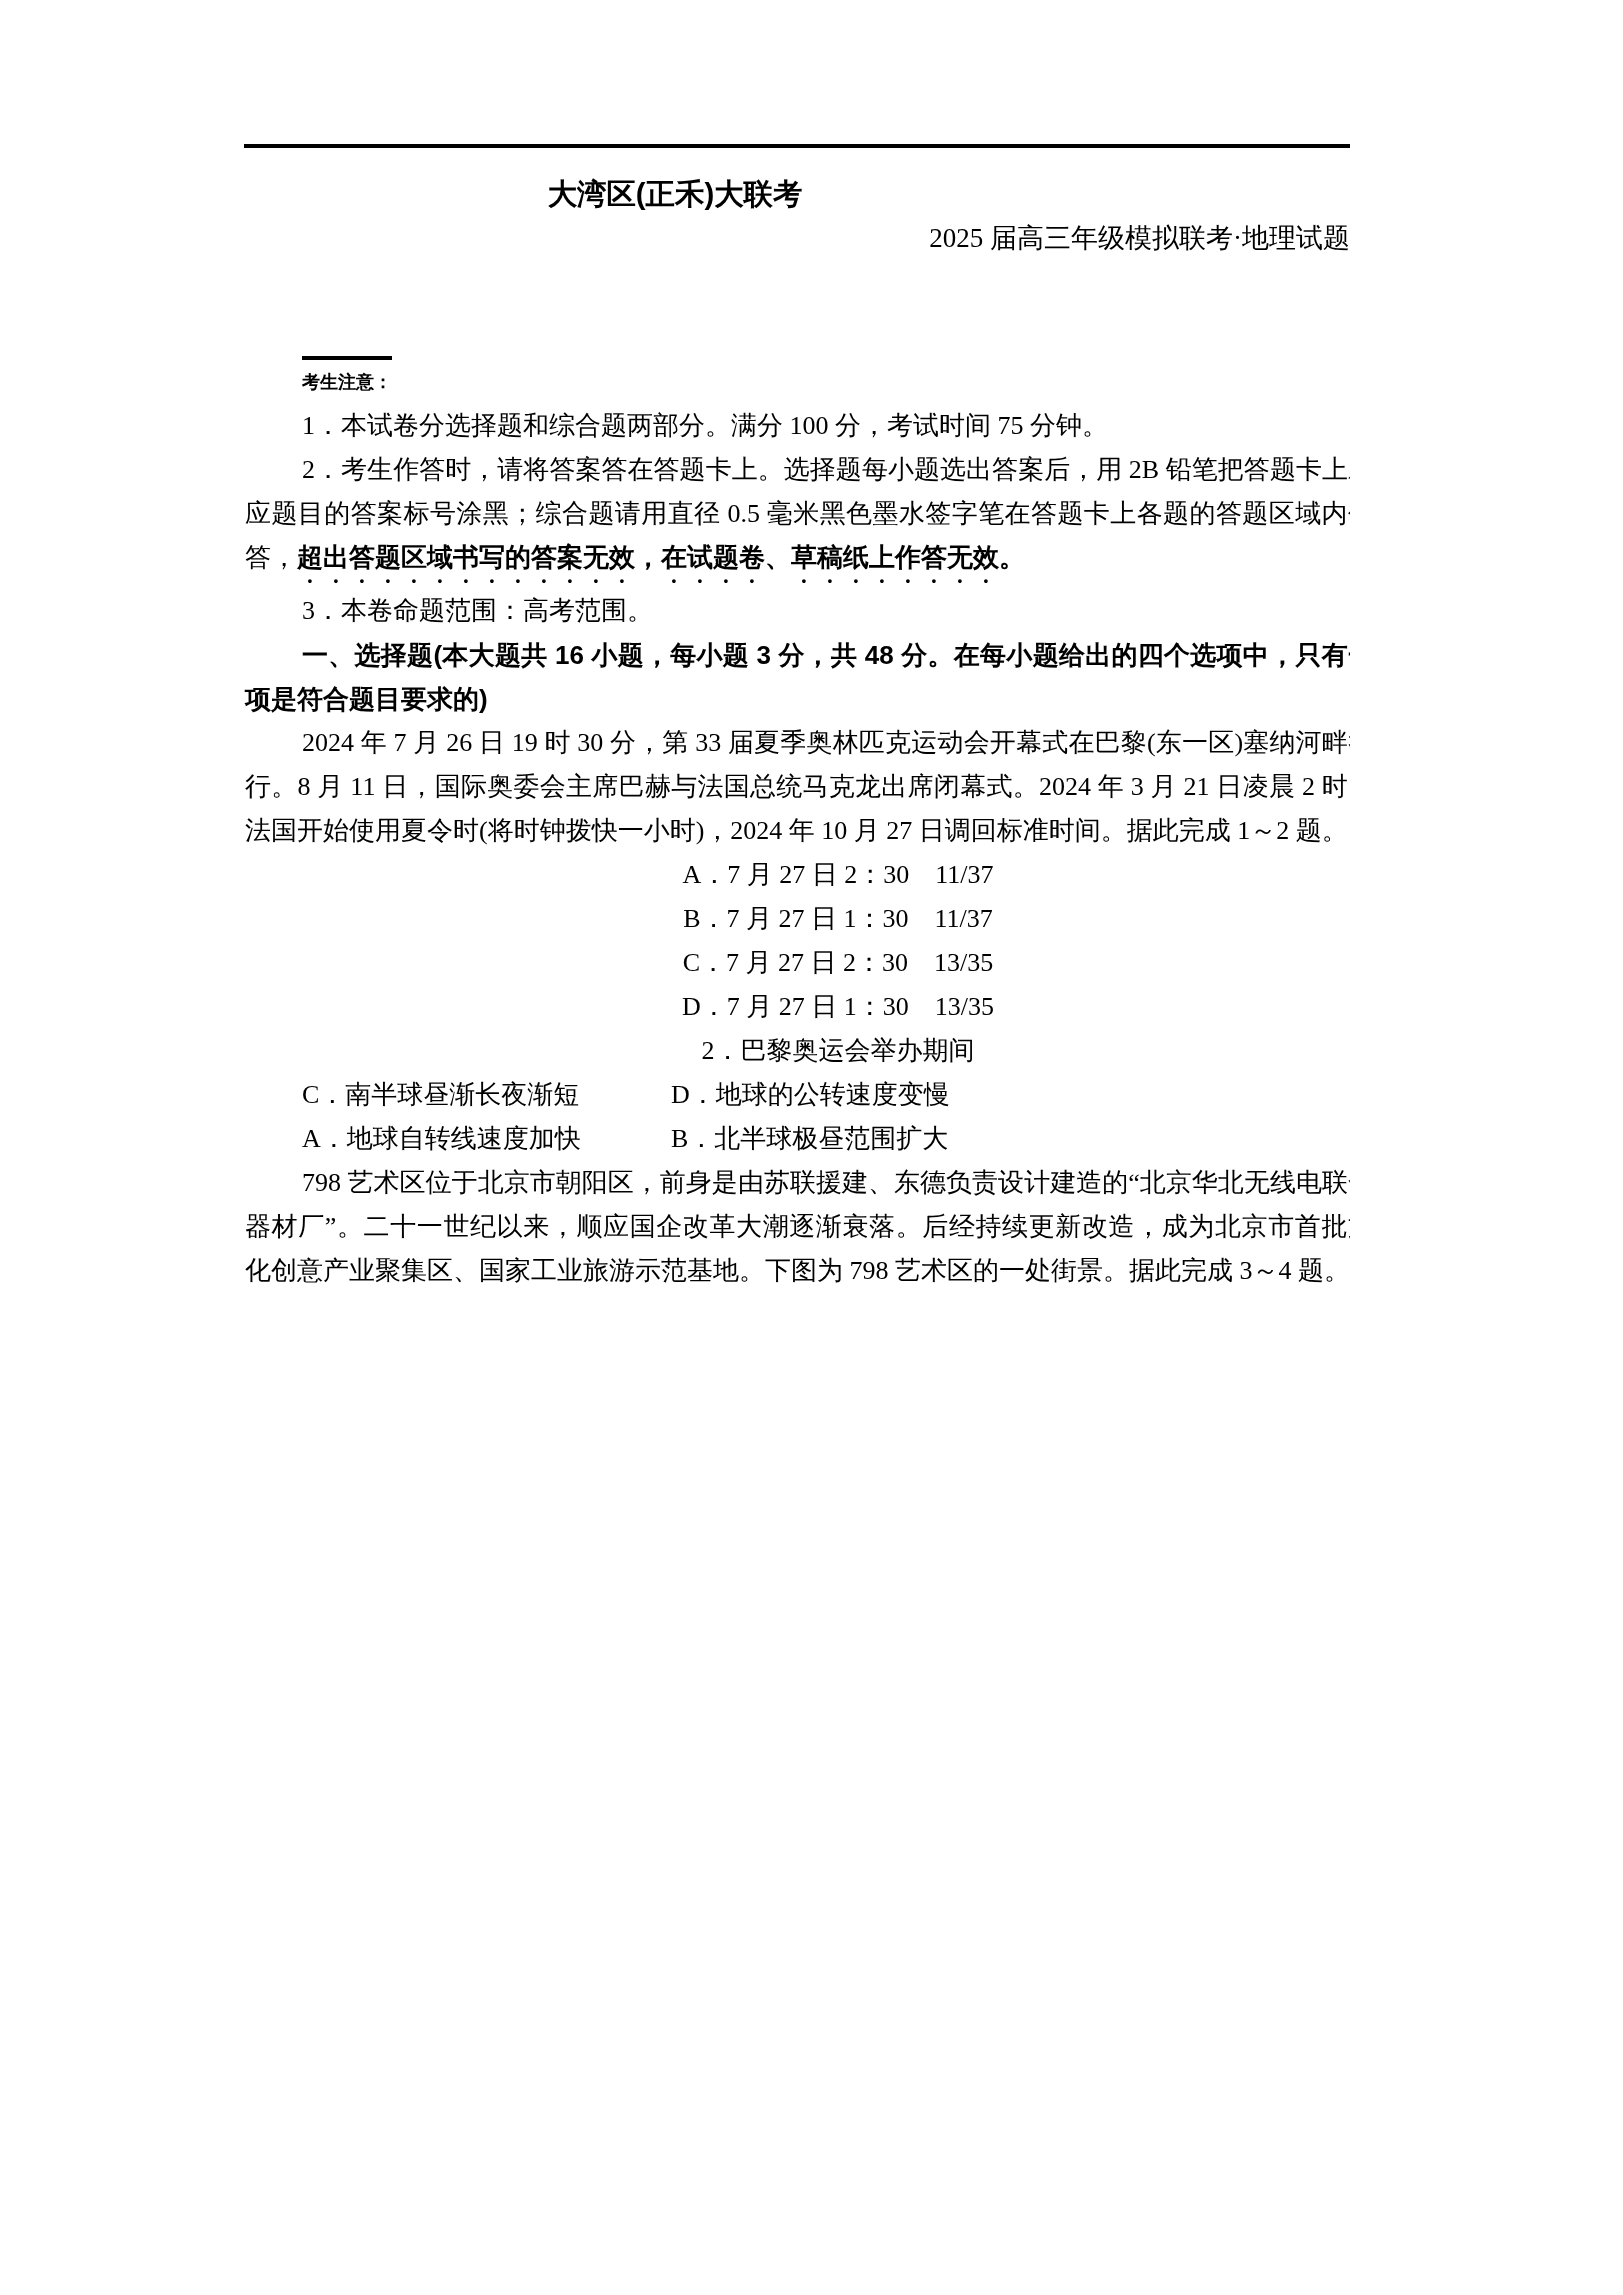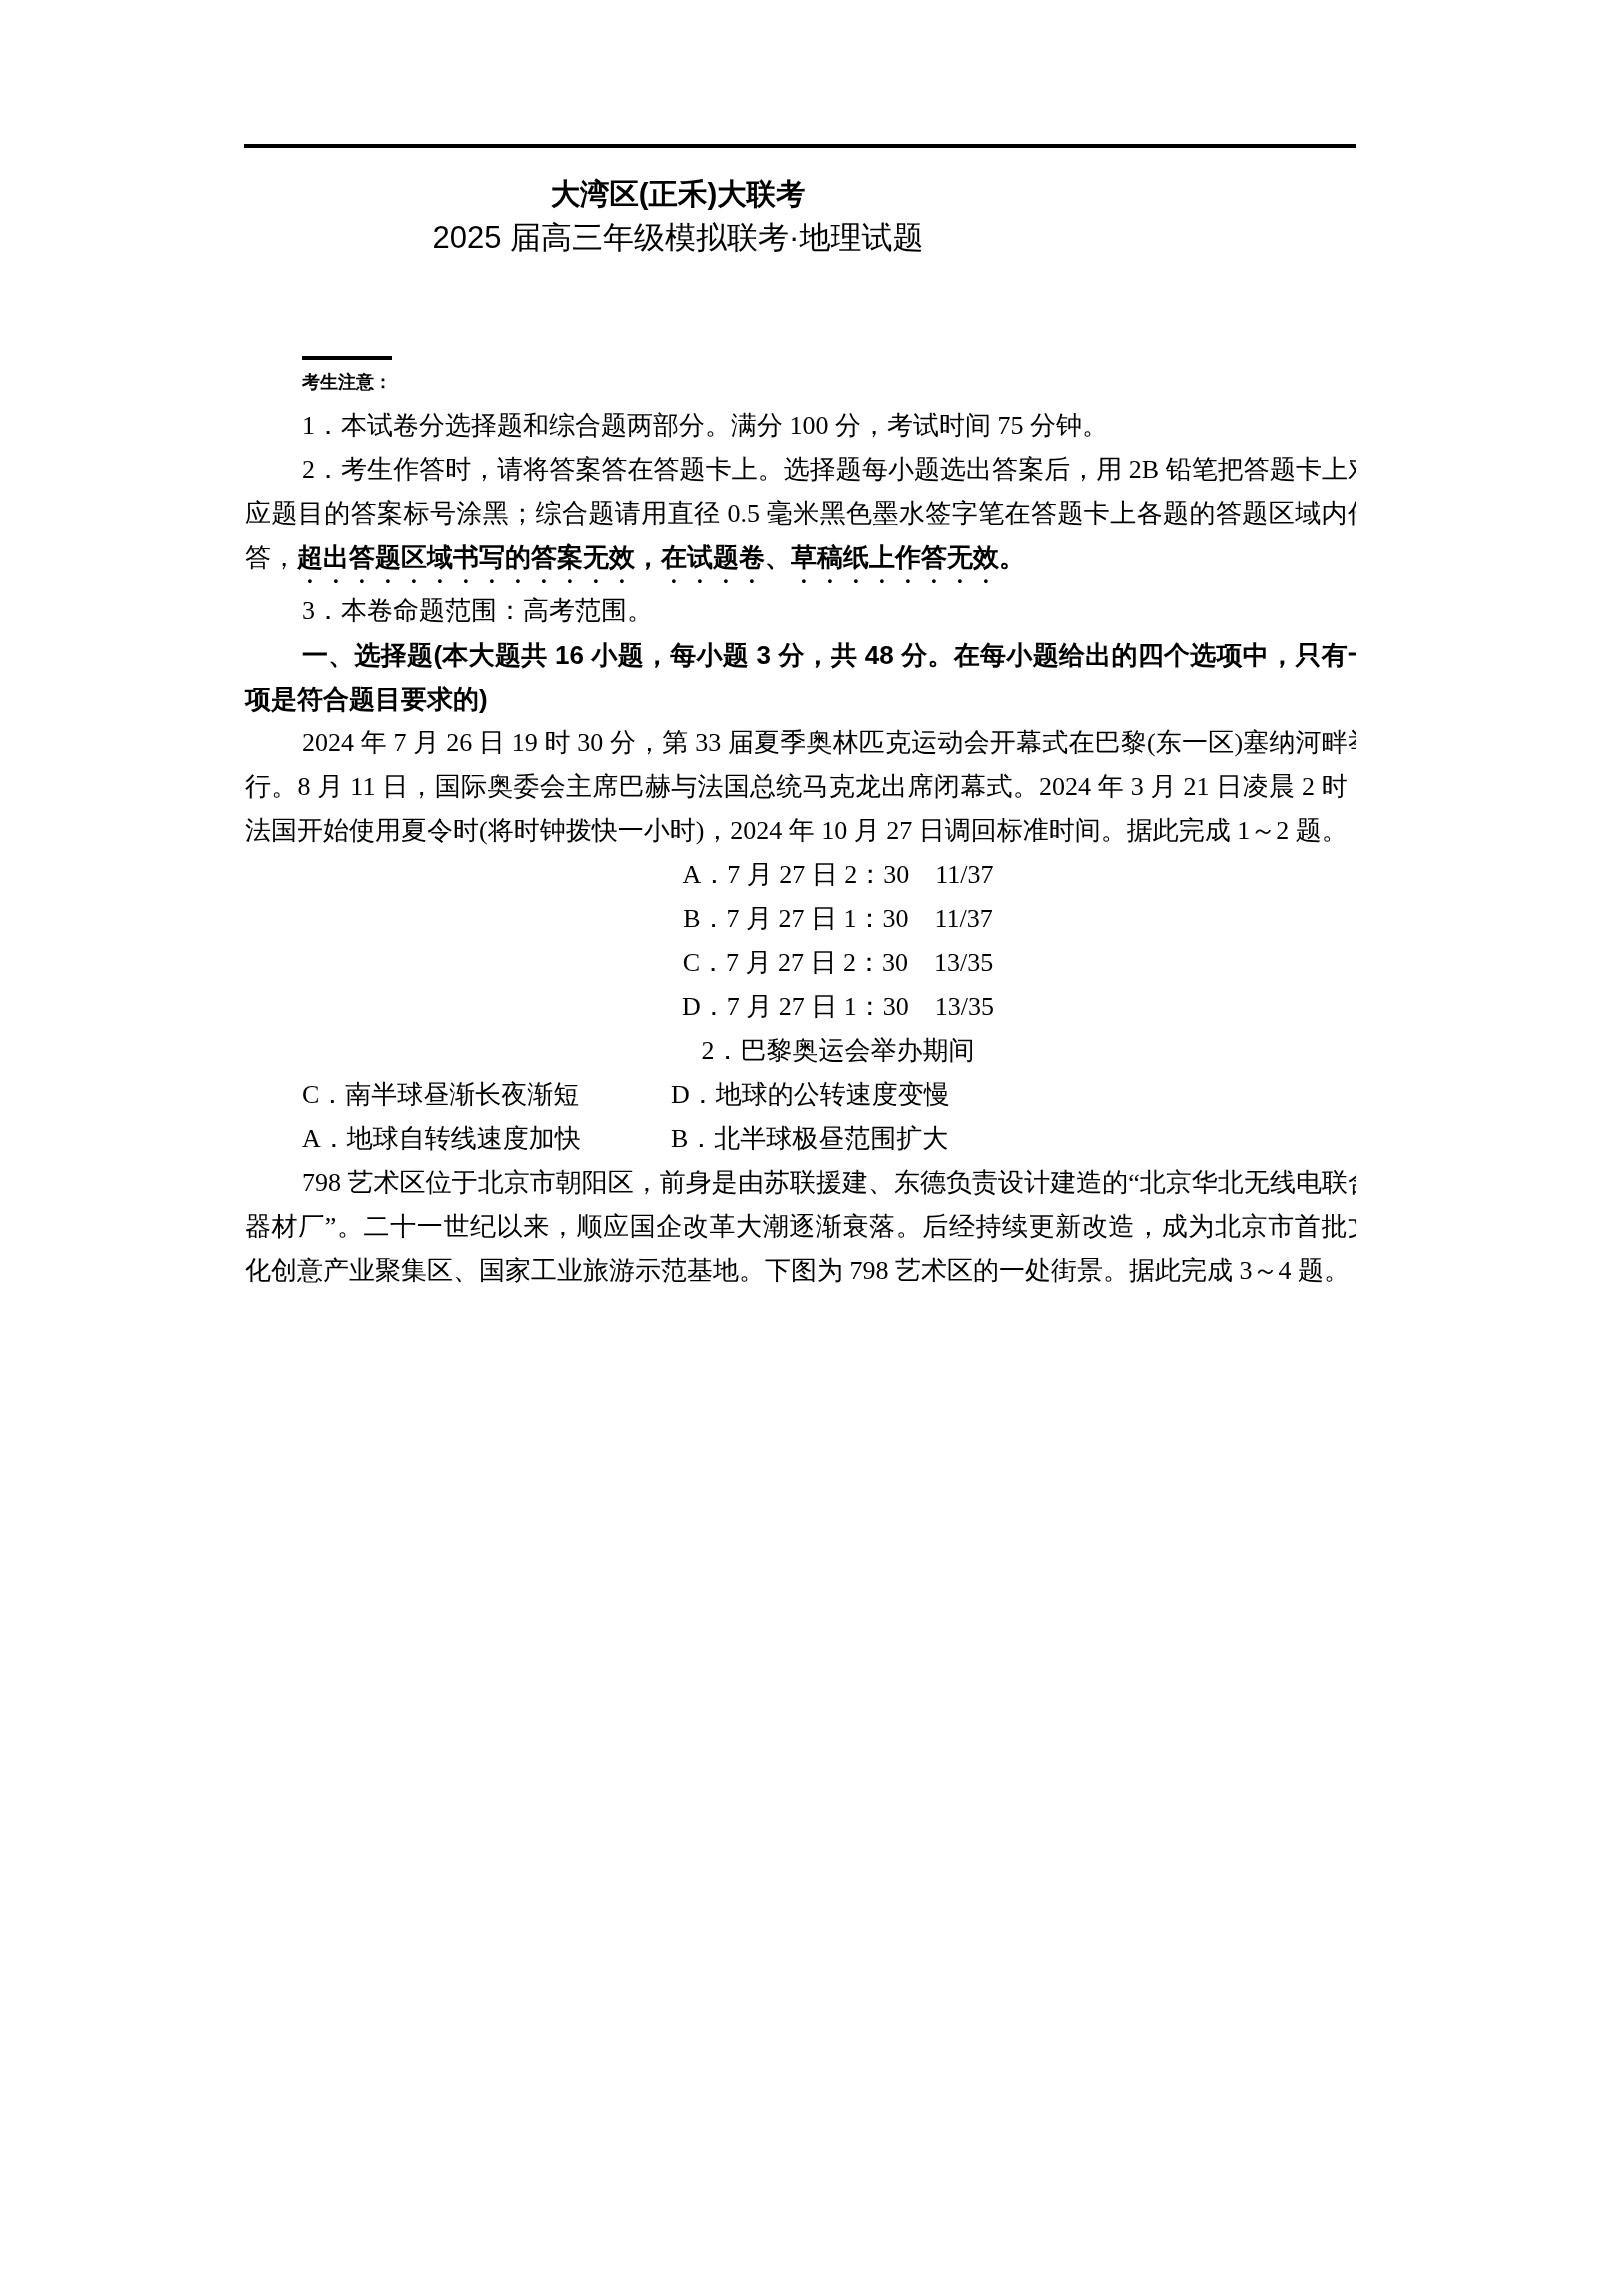--- a/index.html
+++ b/index.html
@@ -10,21 +10,20 @@
   .page {
     position: relative;
     width: 1350px;
     height: 2295px;
     background: #ffffff;
     color: #000000;
     font-family: "Liberation Serif", "DejaVu Serif", serif;
     font-size: 26px;
     line-height: 44px;
     overflow: hidden;
-    padding-left: 6px;
   }
   .top-rule {
     position: absolute;
     left: 244px;
     top: 144px;
     width: 1147px;
     height: 4.4px;
     background: #000000;
   }
   .titles {
@@ -34,23 +33,24 @@
     width: 100%;
     text-align: center;
   }
   .title-main {
     font-family: "Liberation Sans", "DejaVu Sans", sans-serif;
     font-weight: bold;
     font-size: 29.4px;
     line-height: 44px;
   }
   .title-sub {
-    font-family: Liberation Sans, sans-serif;
-    font-size: 31px;
+    font-family: Liberation Serif, serif;
+    font-size: 27px;
     line-height: 44px;
+    text-align: right;
   }
   .content {
     position: absolute;
     left: 245px;
     top: 344px;
     width: 1129px;
   }
   .notice-marker {
     width: 90px;
     height: 4.4px;

